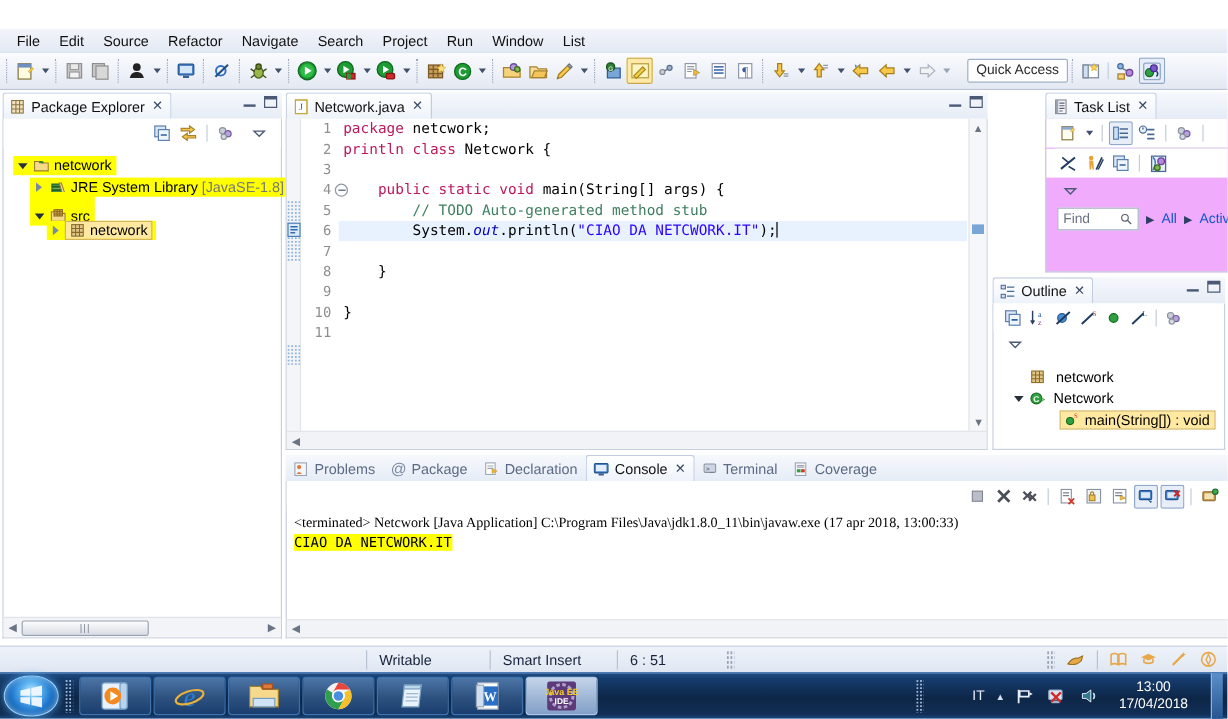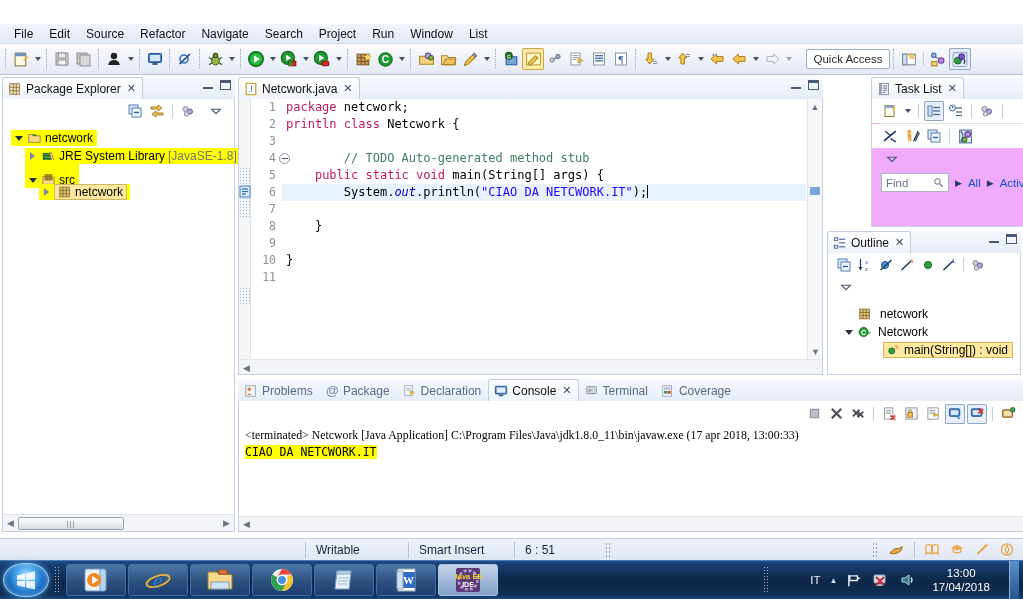--- a/index.html
+++ b/index.html
@@ -591,22 +591,22 @@
         <div class="lnum">8</div>
         <div class="lnum">9</div>
         <div class="lnum">10</div>
         <div class="lnum">11</div>
       </div>
 
       <div class="codearea">
         <div class="cline"><span class="kw">package </span><span>netcwork;</span></div>
         <div class="cline"><span class="kw">println class </span><span>Netcwork {</span></div>
         <div class="cline">&nbsp;</div>
+        <div class="cline"><span>    </span><span class="kw">public static void </span><span>main(String[] args) {</span></div>
         <div class="cline"><span>        </span><span class="cmt">// TODO Auto-generated method stub</span></div>
-        <div class="cline"><span>    </span><span class="kw">public static void </span><span>main(String[] args) {</span></div>
         <div class="cline cur"><span>        System.</span><span class="fld">out</span><span>.println(</span><span class="str">"CIAO DA NETCWORK.IT"</span><span>);</span><span class="caret"></span></div>
         <div class="cline">&nbsp;</div>
         <div class="cline"><span>    }</span></div>
         <div class="cline">&nbsp;</div>
         <div class="cline"><span>}</span></div>
         <div class="cline">&nbsp;</div>
       </div>
 
       <div class="vscroll">
         <div class="sc-arrow" style="height:15px;">▲</div>

